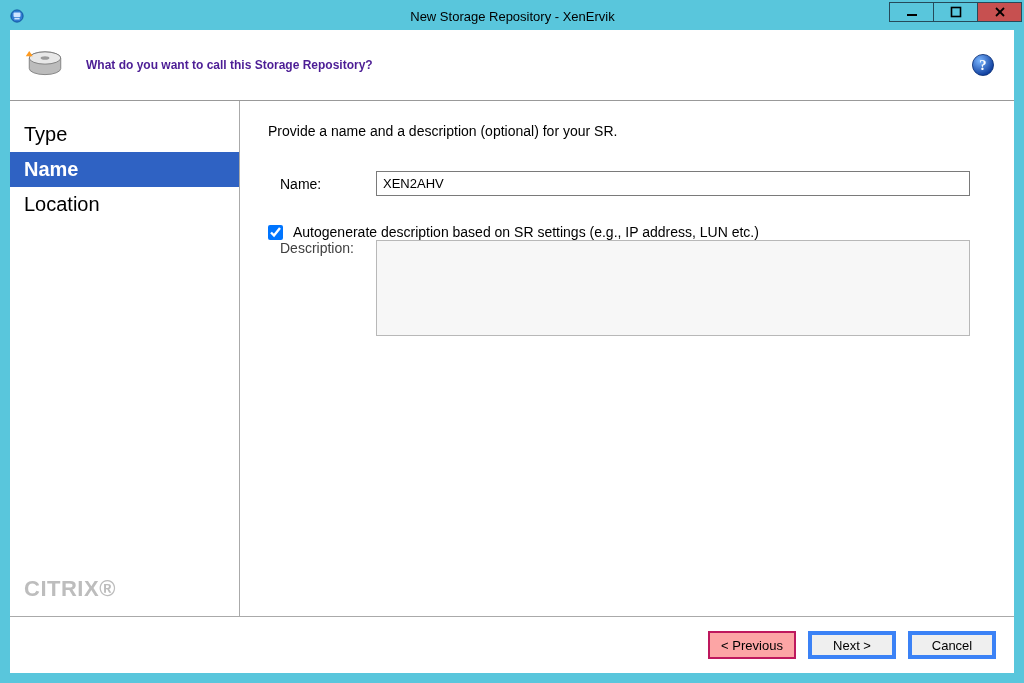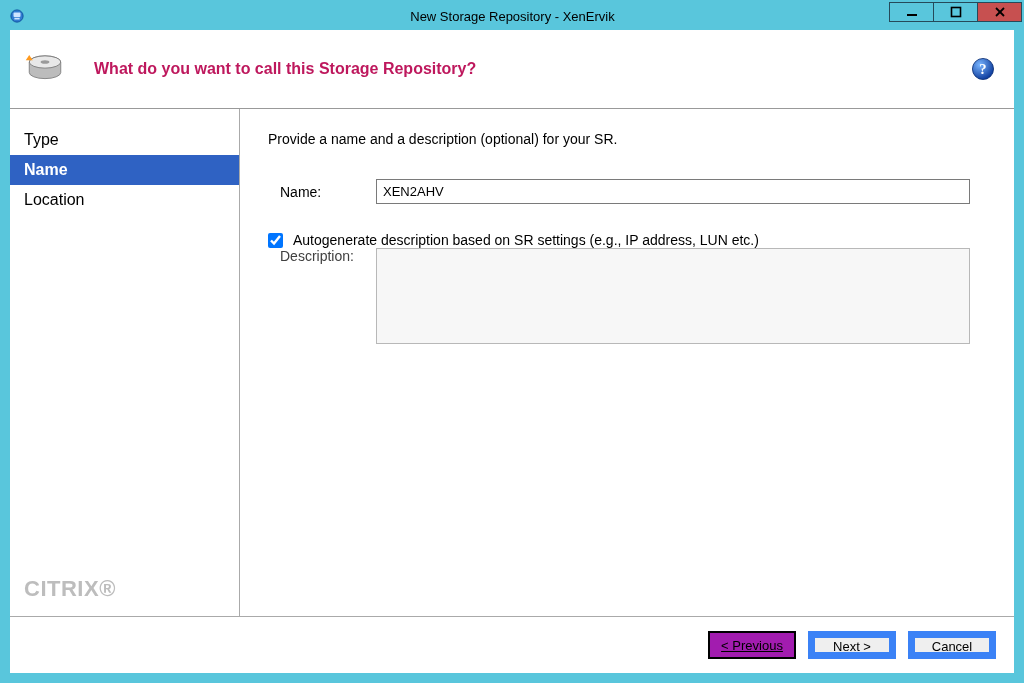--- a/index.html
+++ b/index.html
@@ -85,24 +85,24 @@
     border-bottom: 1px solid #999;
     position: relative;
   }
   .wizard-header .disk-icon {
     width: 42px;
     height: 34px;
     margin-right: 16px;
     flex: none;
   }
   .wizard-header h1 {
-    margin: 12px;
-    font-size: 16px;
+    margin: 4px;
+    font-size: 12px;
     font-weight: bold;
-    color: #be185d;
+    color: #4c1d95;
   }
   .wizard-header .help-icon {
     position: absolute;
     right: 18px;
     top: 50%;
     transform: translateY(-50%);
     width: 26px;
     height: 26px;
   }
 
@@ -118,21 +118,21 @@
     display: flex;
     flex-direction: column;
     box-sizing: border-box;
   }
   .steps {
     flex: 1;
     padding-top: 16px;
   }
   .step {
     padding: 6px 14px;
-    font-size: 16px;
+    font-size: 20px;
     color: #000;
   }
   .step.active {
     background: #2f62c3;
     color: #fff;
     font-weight: bold;
   }
   .brand {
     padding: 10px 14px 14px 14px;
     font-family: Arial, sans-serif;
@@ -209,29 +209,28 @@
   .wizard-footer {
     border-top: 1px solid #aaa;
     padding: 14px 18px;
     display: flex;
     justify-content: flex-end;
     gap: 12px;
   }
   .wizard-footer button {
     width: 88px;
     height: 28px;
-    border: 7px solid #3b82f6;
+    border: 4px solid #3b82f6;
     background: #efefef;
     font-size: 13px;
     color: #000;
   }
   .wizard-footer button.primary {
-    border: 2px solid #000000;
-    background: #a21caf;
-    text-decoration: underline;
+    border: 2px solid #be185d;
+    background: #fca5a5;
   }
 </style>
 </head>
 <body>
 
 <div class="window-frame">
 
   <div class="titlebar">
     <span class="app-icon">
       <svg viewBox="0 0 16 16" width="14" height="14">

